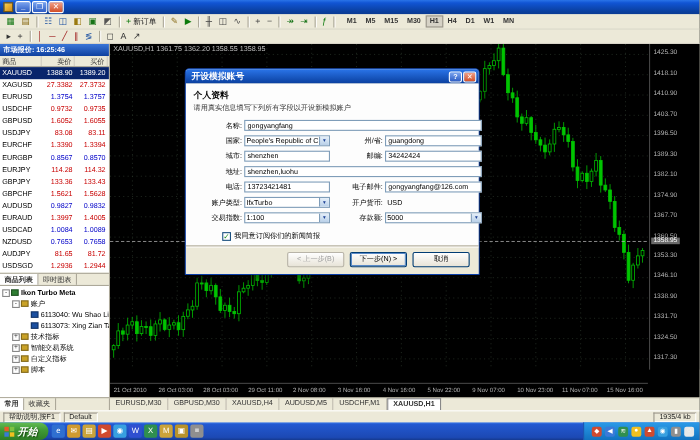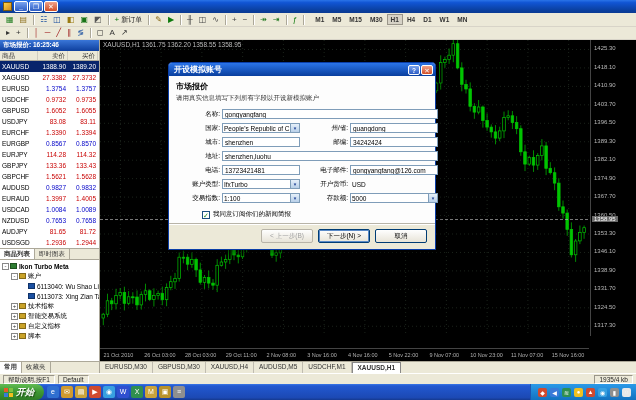--- a/index.html
+++ b/index.html
@@ -734,21 +734,21 @@
 
   <div class="dialog">
     <div class="dlg-title">
       <span>开设模拟账号</span>
       <span class="dlg-btns">
         <span class="dbtn">?</span>
         <span class="dbtn close">✕</span>
       </span>
     </div>
     <div class="dlg-body">
-      <div class="dlg-section">市场报价</div>
+      <div class="dlg-section">个人资料</div>
       <div class="dlg-instr">请用真实信息填写下列所有字段以开设新模拟账户</div>
       <div class="form">
         <span class="l">名称:</span>
         <input class="f wide" value="gongyangfang" style="">
 
         <span class="l">国家:</span>
         <span class="combo">
             <span class="cv">People's Republic of C</span>
             <span class="ca">▾</span>
           </span>

